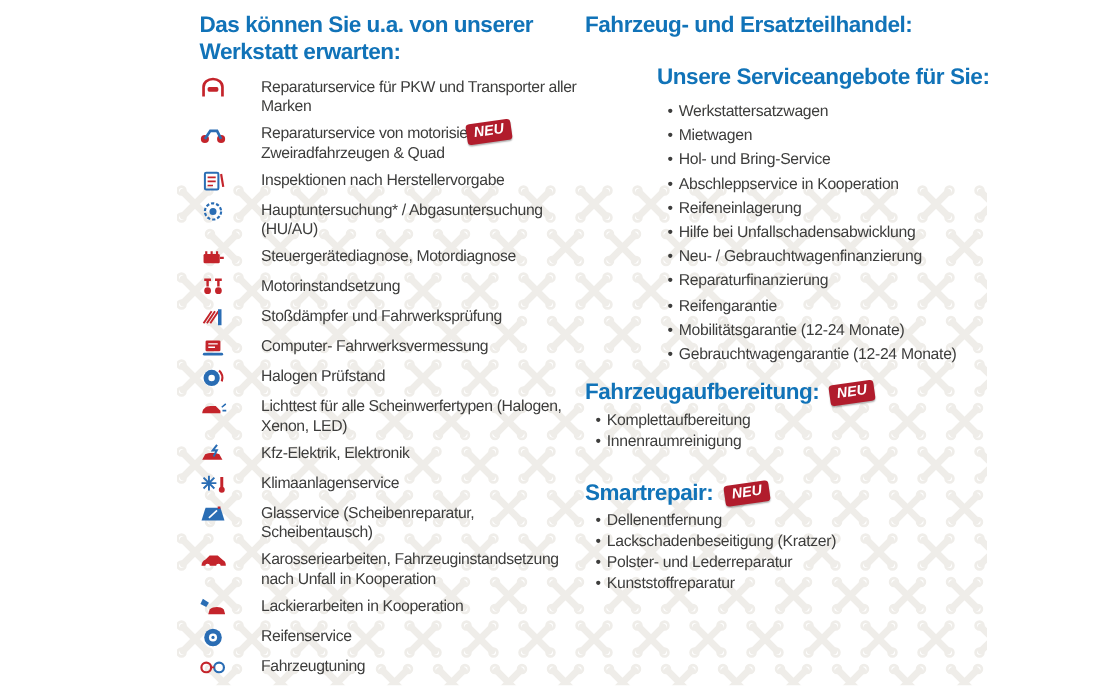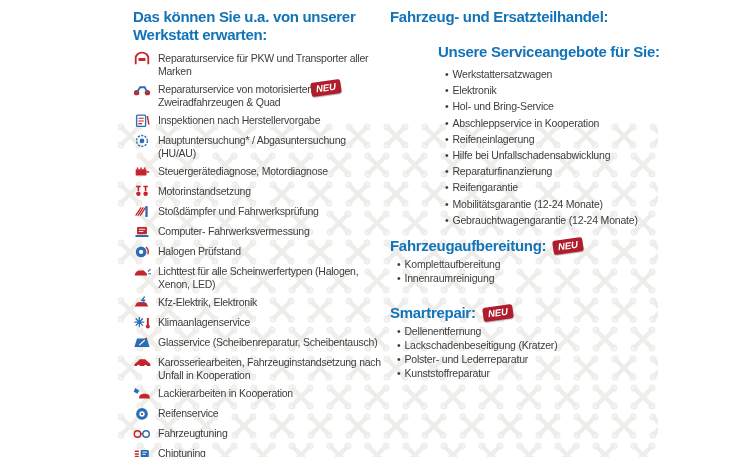--- a/index.html
+++ b/index.html
@@ -13,21 +13,21 @@
   #pattern{position:absolute;left:118px;top:122px;width:540px;height:335px;z-index:0;pointer-events:none;}
   
   .left-col{position:absolute;left:133px;top:8px;width:252px;z-index:2;}
   .right-col{position:absolute;left:390px;top:8px;width:278px;z-index:2;}
   .col-title,.sec-title{
     font-size:15px;font-weight:bold;color:#1173b8;margin:0;
     line-height:18px;letter-spacing:-0.3px;
   }
   .col-title{width:232px;margin-bottom:8px;}
   
-  .svc-item{display:flex;align-items:flex-start;margin-bottom:6px;position:relative;}
+  .svc-item{display:flex;align-items:flex-start;margin-bottom:6px;position:relative;gap:16px;}
   .svc-icon{flex:0 0 18px;width:18px;height:15px;margin-right:7px;margin-top:-1px;}
   .svc-icon svg{display:block;}
   .svc-label{font-size:10.5px;line-height:12.5px;letter-spacing:-0.25px;max-width:235px;}
   .svc-item .neu{position:absolute;left:178px;top:-2px;}
   
   .section{margin:0;}
   .sec-head{display:flex;align-items:center;gap:7px;}
   .section ul{list-style:none;margin:5px 0 0 0;padding:0 0 0 7px;}
   .section li{font-size:10.5px;letter-spacing:-0.2px;color:#3d3d3c;}
   .section li::before{content:"•";margin-right:4px;}
@@ -425,25 +425,26 @@
         <div class="sec-head">
           <h2 class="sec-title">Fahrzeug- und Ersatzteilhandel:</h2>
         </div>
       </div>
       <div class="section s2">
         <div class="sec-head">
           <h2 class="sec-title">Unsere Serviceangebote für Sie:</h2>
         </div>
         <ul>
           <li>Werkstattersatzwagen</li>
-          <li>Elektronik</li>
+          <li>Mietwagen</li>
           <li>Hol- und Bring-Service</li>
           <li>Abschleppservice in Kooperation</li>
           <li>Reifeneinlagerung</li>
           <li>Hilfe bei Unfallschadensabwicklung</li>
+          <li>Neu- / Gebrauchtwagenfinanzierung</li>
           <li>Reparaturfinanzierung</li>
           <li>Reifengarantie</li>
           <li>Mobilitätsgarantie (12-24 Monate)</li>
           <li>Gebrauchtwagengarantie (12-24 Monate)</li>
         </ul>
       </div>
       <div class="section s3">
         <div class="sec-head">
           <h2 class="sec-title">Fahrzeugaufbereitung:</h2>
           <span class="neu">NEU</span>

